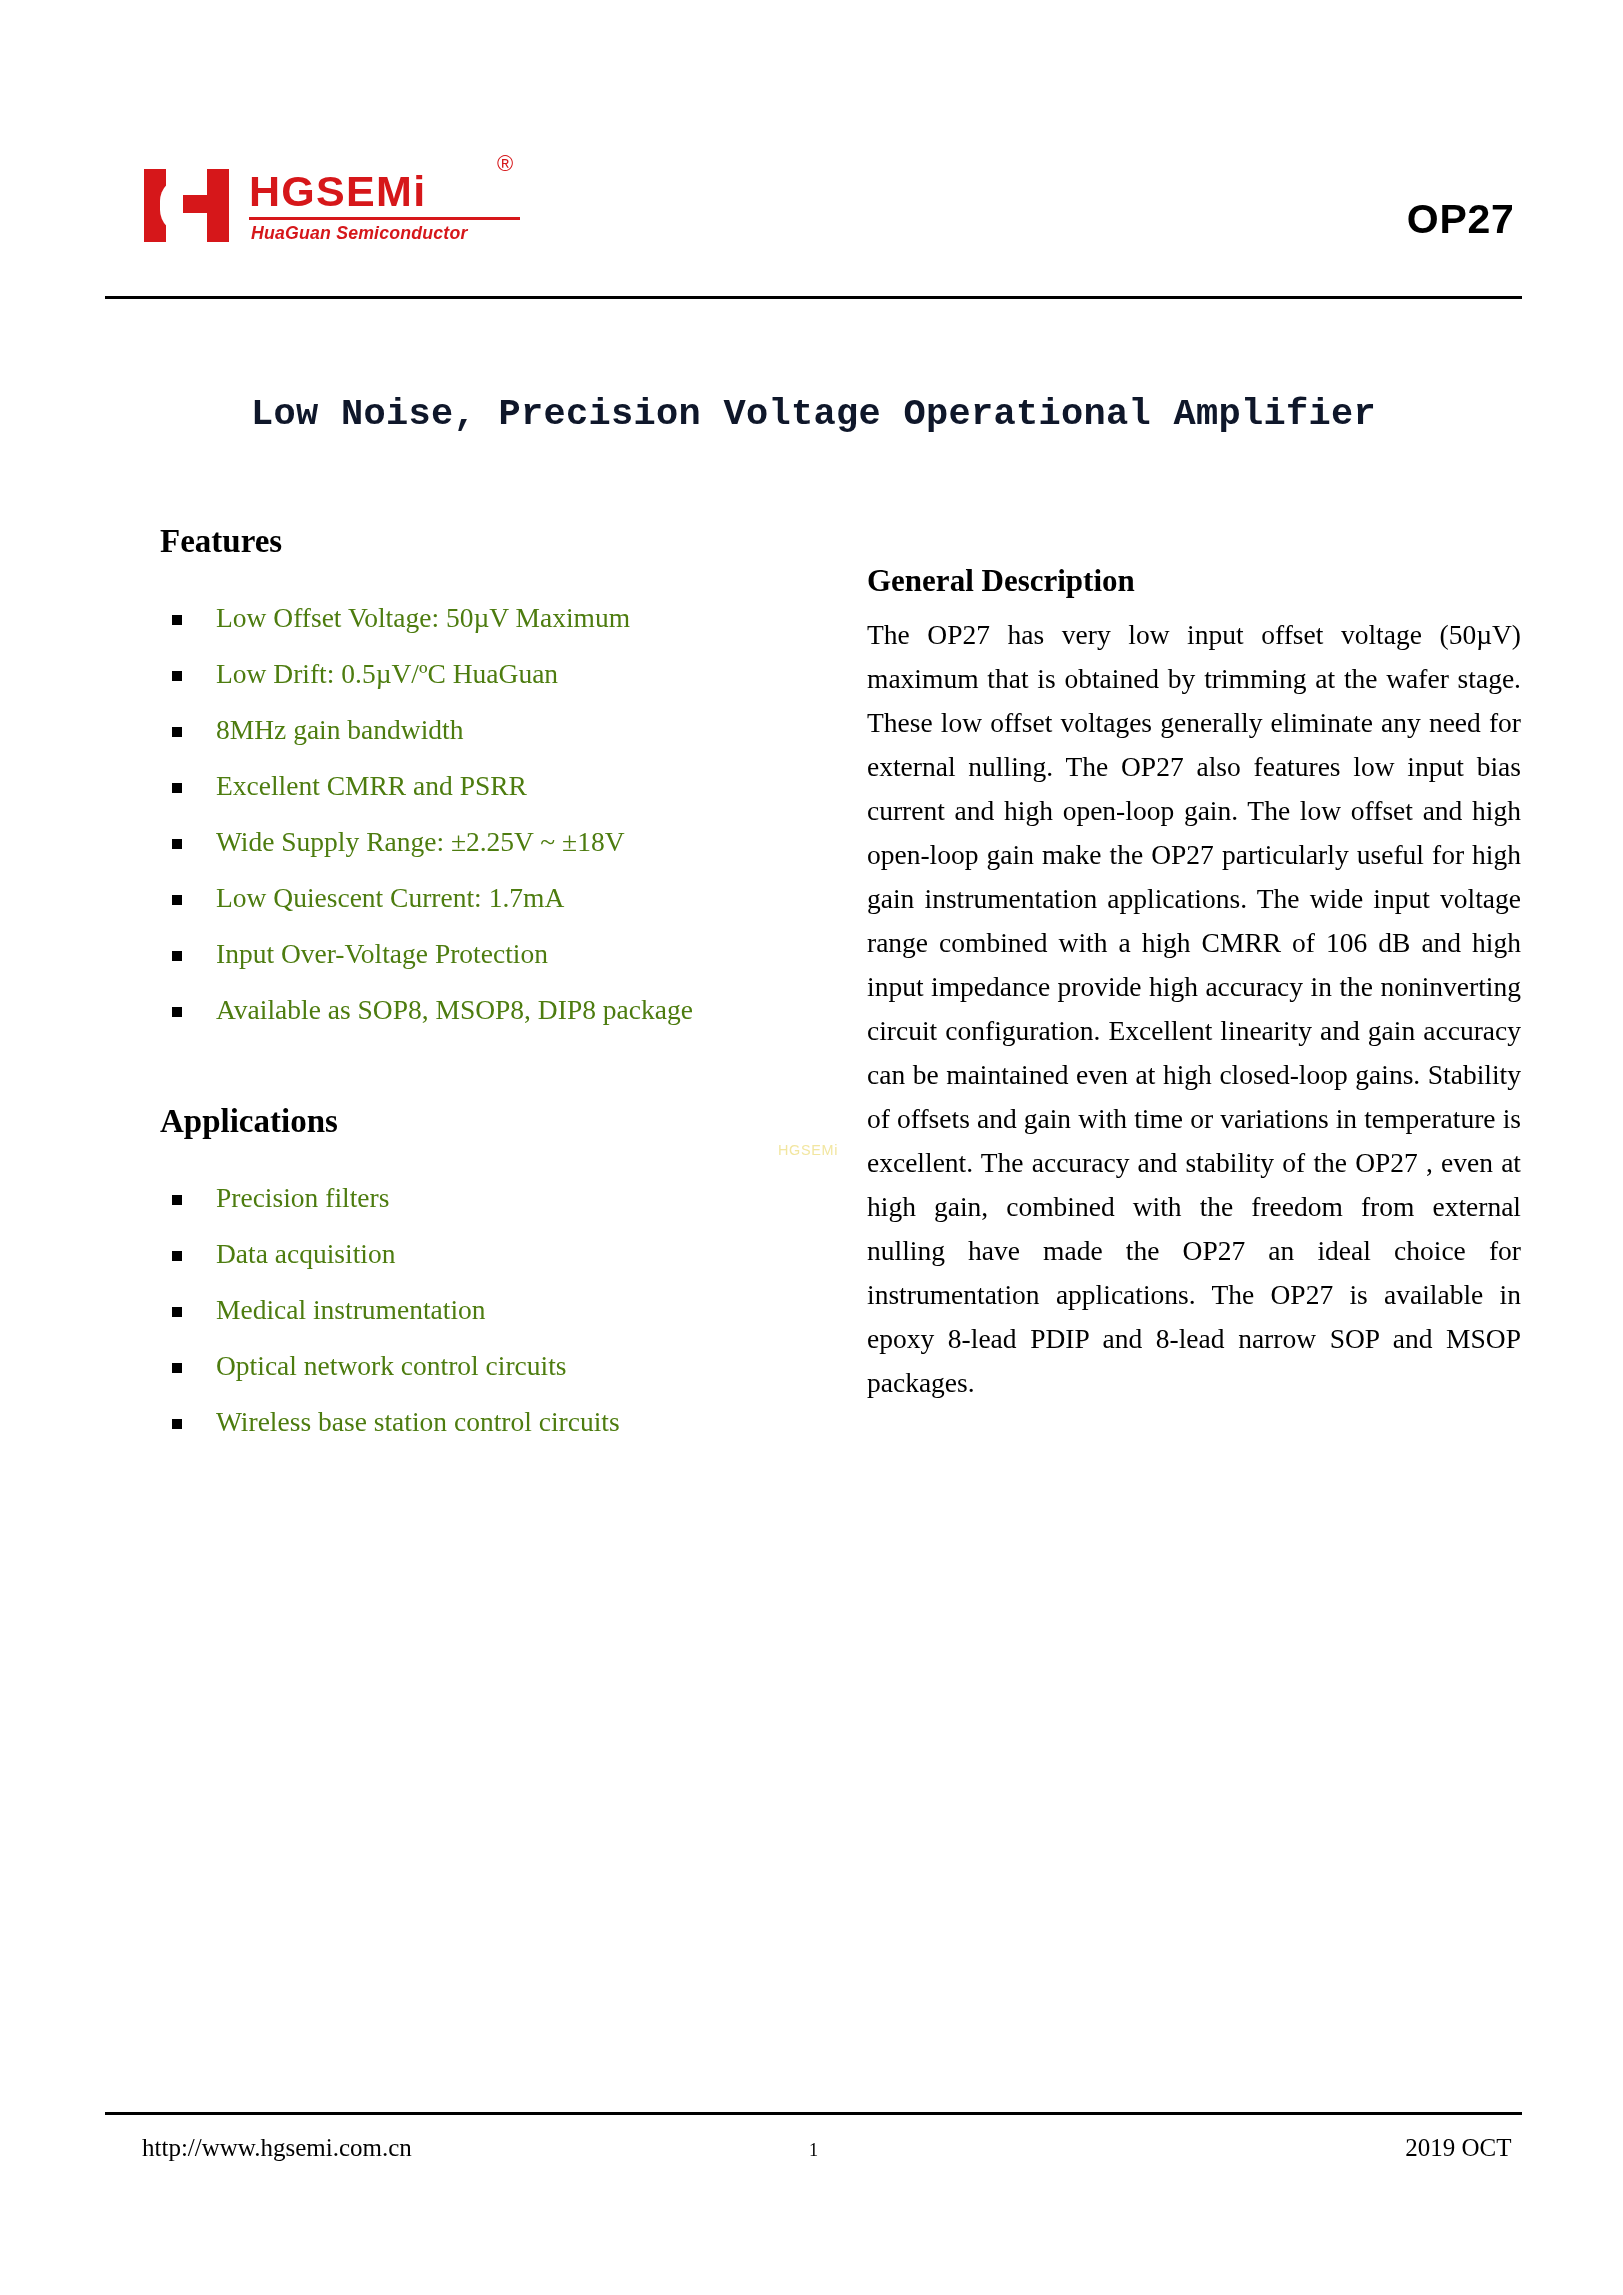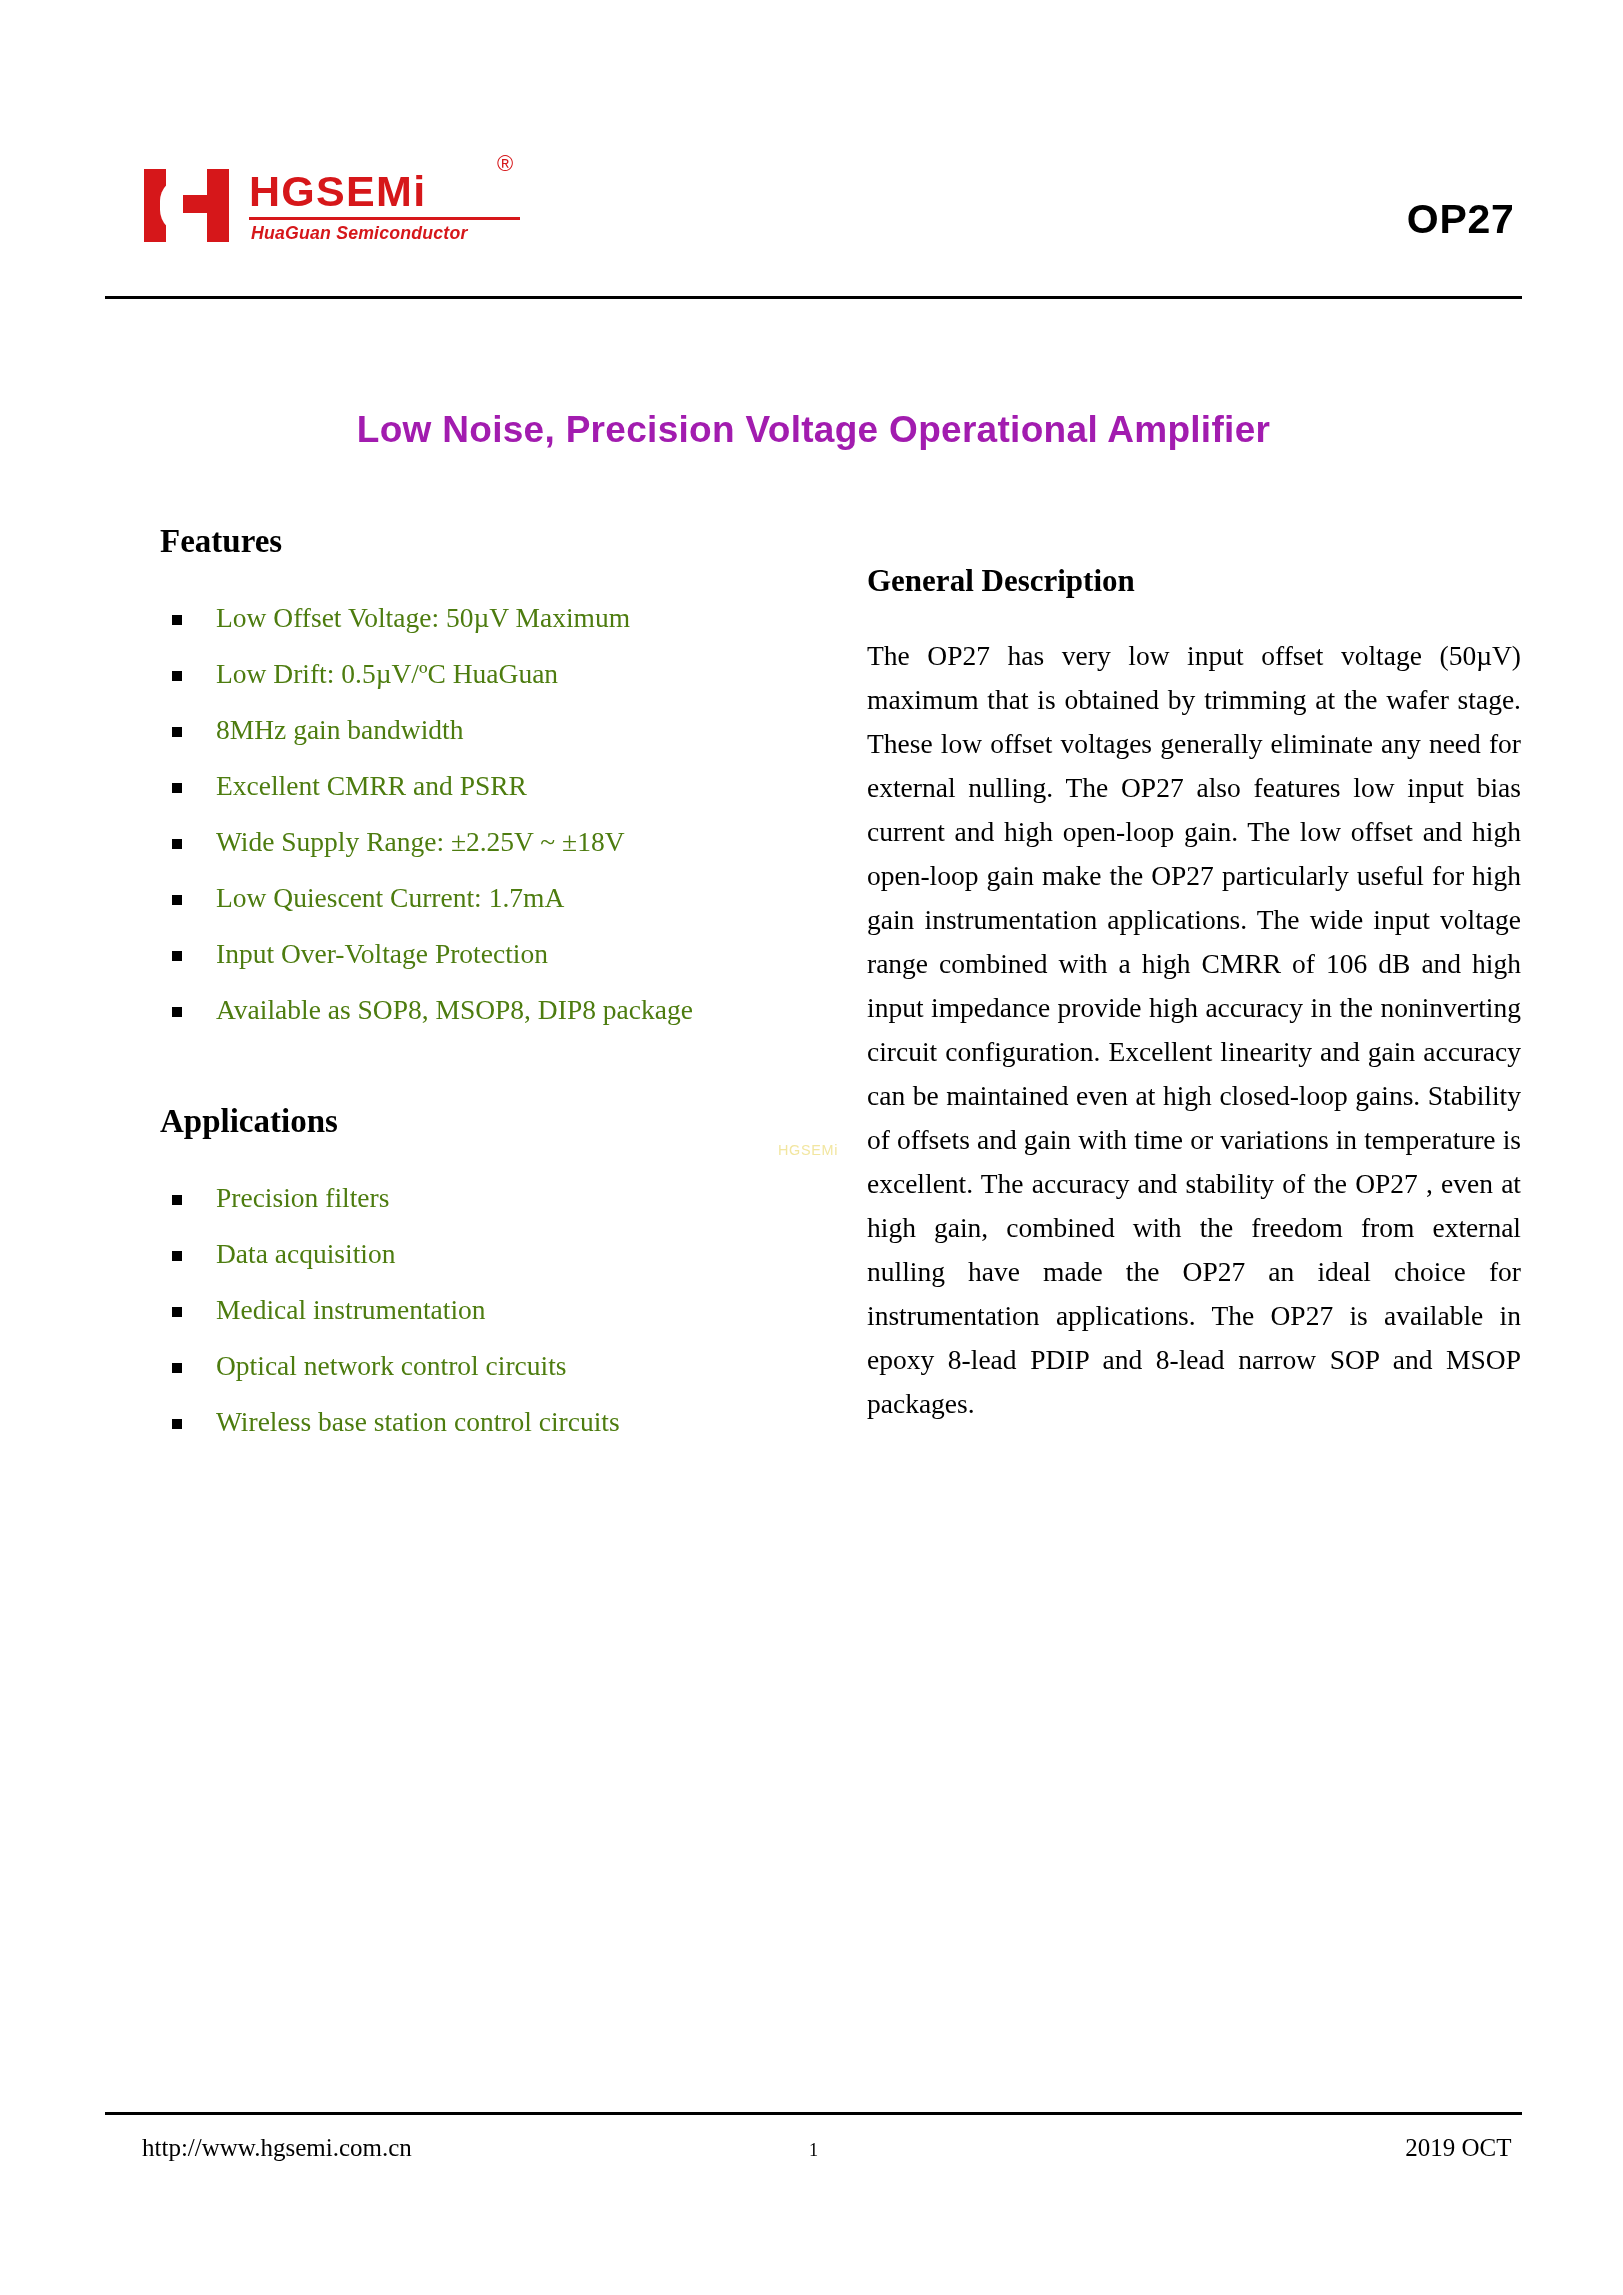--- a/index.html
+++ b/index.html
@@ -124,28 +124,28 @@
     left: 105px;
     top: 296px;
     width: 1417px;
     height: 2.6px;
     background: #000;
   }
 
   
   .doc-title {
     position: absolute;
-    top: 409px;
+    top: 393px;
     left: 105px;
     width: 1417px;
     text-align: center;
-    font-family: Liberation Sans, sans-serif;
+    font-family: Liberation Mono, monospace;
     font-weight: bold;
     font-size: 37px;
-    color: #a21caf;
+    color: #0f172a;
     letter-spacing: 0.3px;
   }
 
   
   .col-left {
     position: absolute;
     top: 523px;
     left: 160px;
     width: 687px;
   }
@@ -162,21 +162,21 @@
     font-size: 33px;
     margin: 0 0 30px 0;
   }
   h2.section.app {
     margin-top: 65px;
   }
   h2.gd {
     font-family: "Liberation Serif", serif;
     font-weight: bold;
     font-size: 31px;
-    margin: 0 0 35px 0;
+    margin: 0 0 14px 0;
   }
 
   ul.bullets {
     list-style: none;
     margin: 0;
     padding: 0;
   }
   ul.bullets li {
     position: relative;
     padding-left: 56px;

